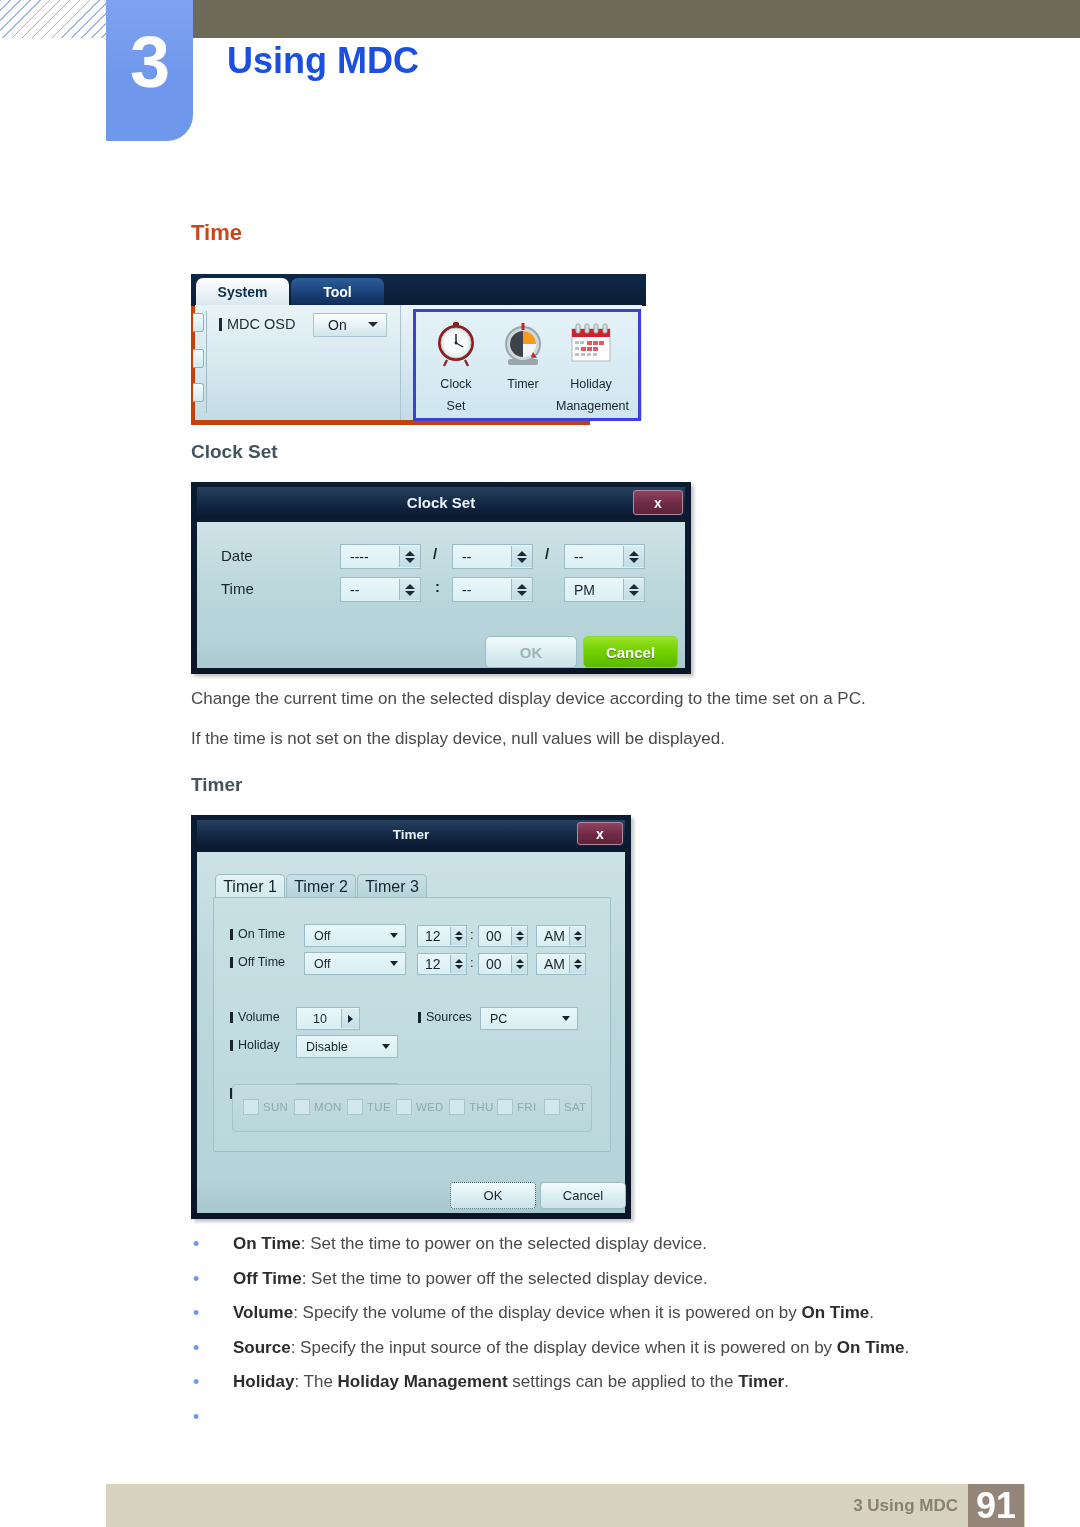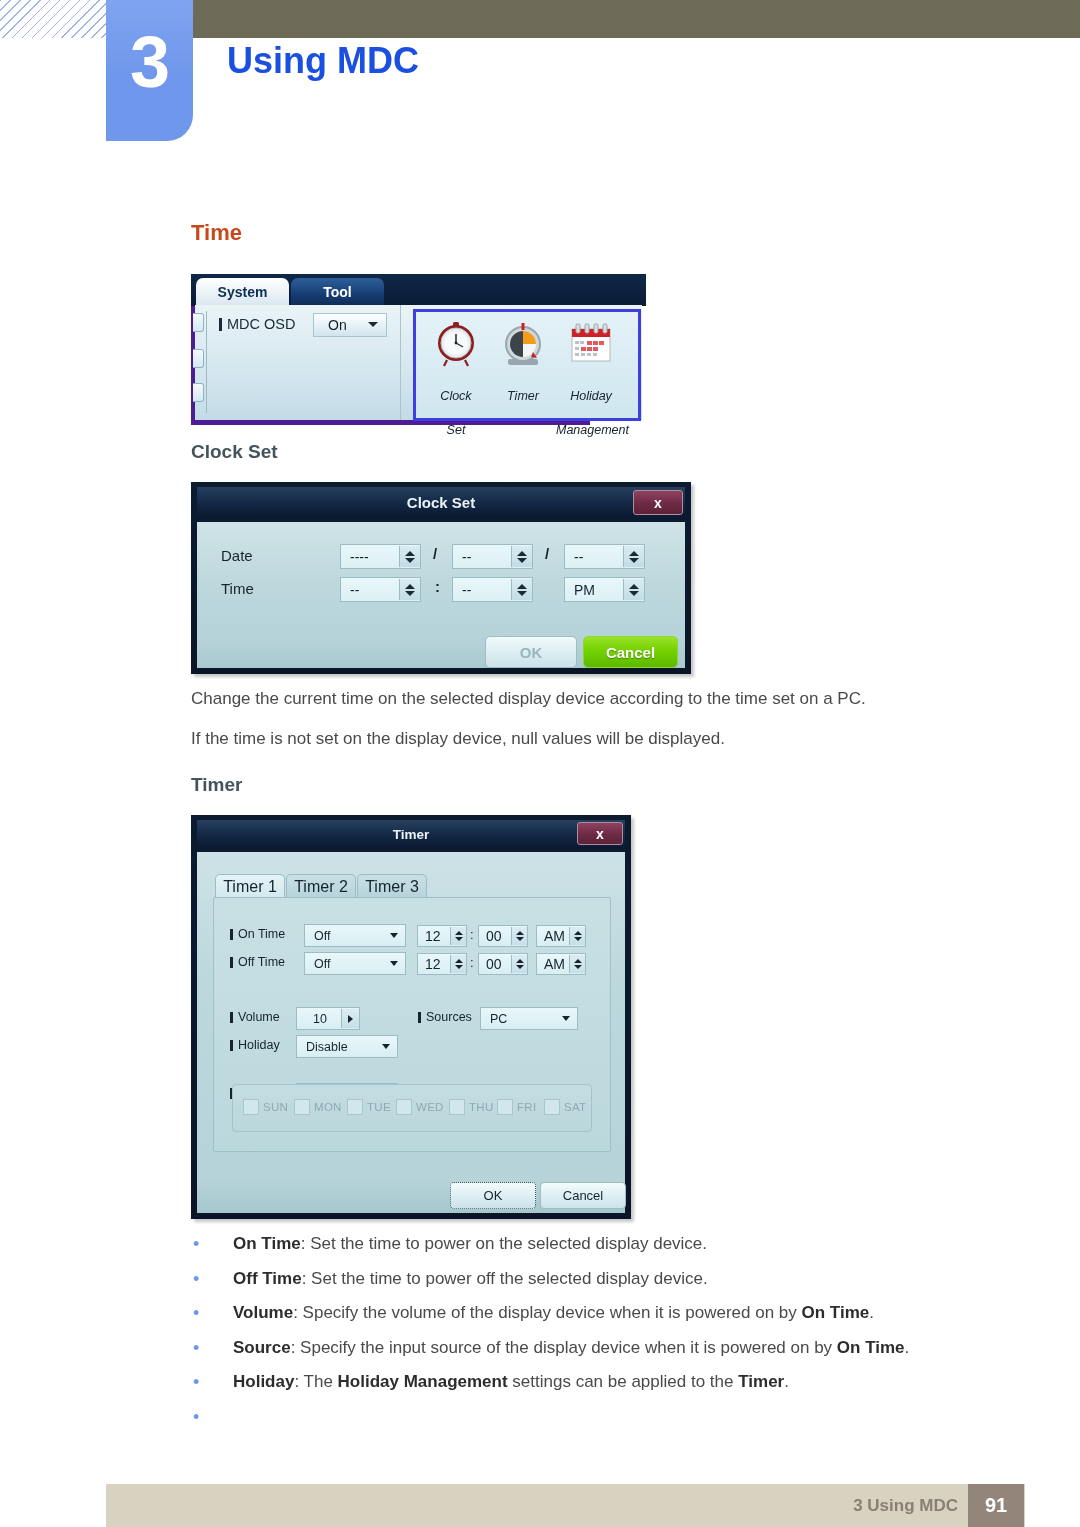--- a/index.html
+++ b/index.html
@@ -72,28 +72,28 @@
   .footbar{
     position:absolute;left:106px;top:1484px;width:919px;height:43px;
     background:#d8d2c0;
   }
   .footlabel{
     position:absolute;right:122px;top:1496px;
     color:#8a7f72;font-size:17px;font-weight:bold;
   }
   .footpage{
     position:absolute;left:968px;top:1484px;width:56px;height:43px;
-    background:#93857a;color:#ffffff;font-size:20px;font-weight:bold;
+    background:#93857a;color:#ffffff;font-size:36px;font-weight:bold;
     display:flex;align-items:center;justify-content:center;
   }
 
   
   .shot-sys{
     position:absolute;left:191px;top:274px;width:399px;height:151px;
-    background:#4c1d95;
+    background:#c2410c;
   }
   .sys-tabstrip{
     position:absolute;left:0;top:0;width:455px;height:32px;
     background:linear-gradient(180deg,#0f2748 0%,#0a1c35 100%);
   }
   .sys-tab{
     position:absolute;top:4px;height:28px;
     font-size:14px;font-weight:bold;color:#ffffff;
     display:flex;align-items:center;justify-content:center;
     border-radius:7px 7px 0 0;
@@ -145,23 +145,22 @@
   }
   .sys-panelbox{
     position:absolute;left:218px;top:4px;width:222px;height:106px;
     border:3px solid #3f3fe0;
     background:linear-gradient(180deg,#e4f2f7 0%,#cfe6ef 100%);
   }
   .icon-col{
     position:absolute;top:5px;width:70px;text-align:center;
   }
   .icon-col .cap{
-    font-size:12.5px;color:#16242e;line-height:14px;margin-top:20px;
+    font-size:12.5px;color:#16242e;line-height:14px;margin-top:8px;
     white-space:nowrap;
-    font-style:italic;
   }
   .ic1{left:5px;}
   .ic2{left:72px;}
   .ic3{left:140px;}
   .icon-art{height:52px;display:flex;align-items:flex-end;justify-content:center;}
 
   
   .shot-clock{
     position:absolute;left:191px;top:482px;width:500px;height:192px;
     background:linear-gradient(180deg,#0b1b30 0%,#0a1627 100%);

